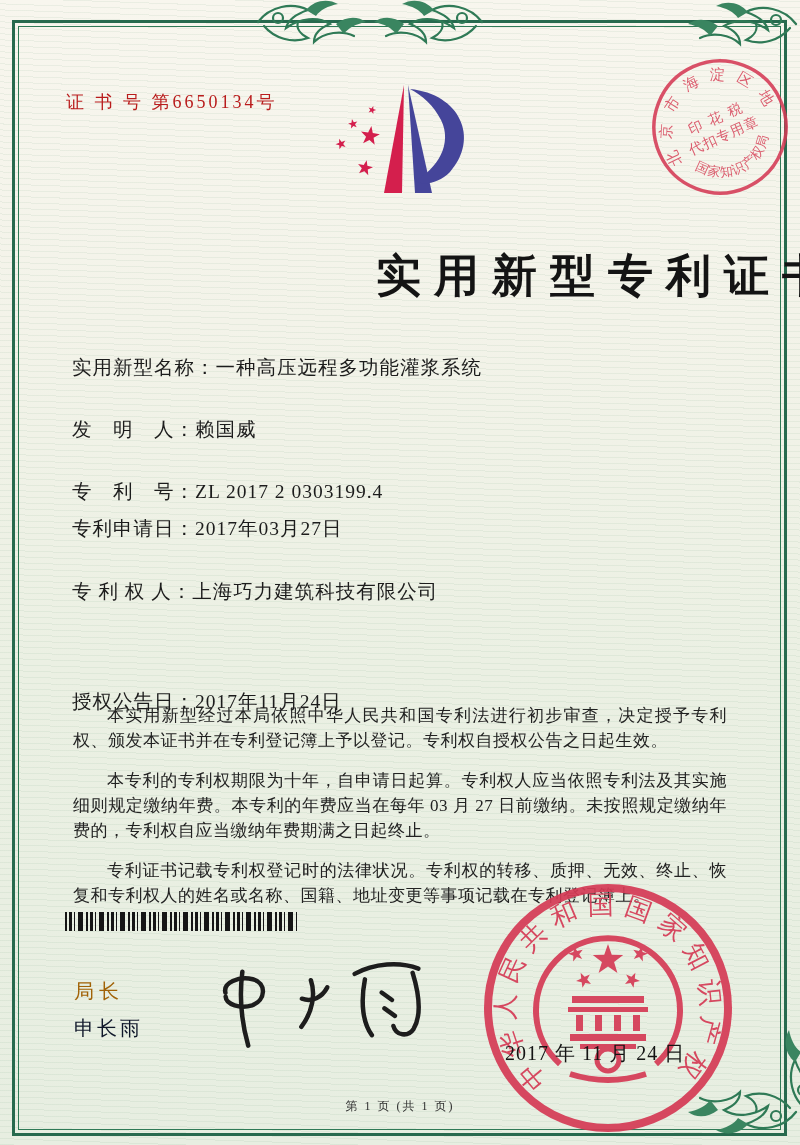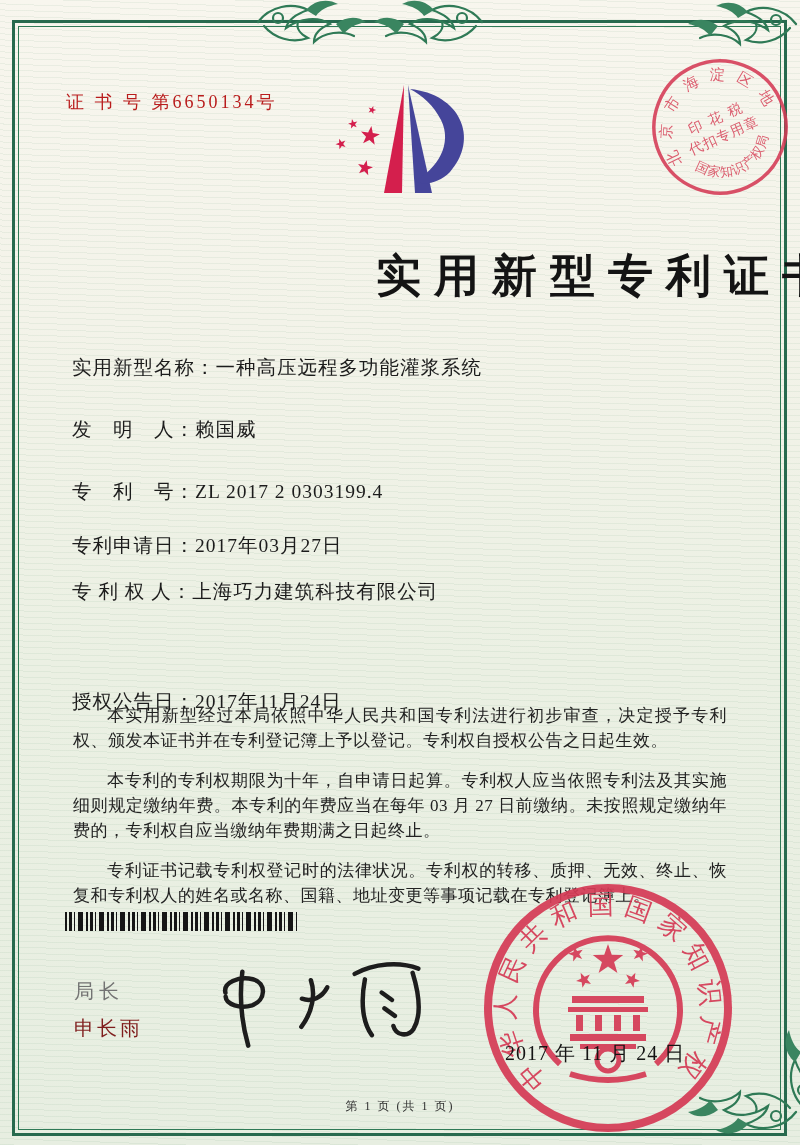--- a/index.html
+++ b/index.html
@@ -13,29 +13,29 @@
     background:repeating-linear-gradient(2deg,rgba(110,160,125,0.10) 0 1px,rgba(255,255,255,0) 1px 6px);
   }
   .frame-outer{position:absolute;left:12px;top:20px;right:13px;bottom:9px;border:3px solid #276a4e;}
   .frame-inner{position:absolute;inset:3px;border:1px solid #2f7a56;}
   .orn{fill:none;stroke:#2f7a56;stroke-width:2.2;stroke-linecap:round;}
   .ornf{fill:#3a8560;stroke:none;}
   .cert-no{position:absolute;left:66px;top:90px;font-size:18px;letter-spacing:3px;color:#b91c1c;}
   .page-title{position:absolute;left:0;top:216px;width:100%;text-align:right;
     font-size:45px;font-weight:600;letter-spacing:13px;color:#141414;padding-left:40px;}
   .field{position:absolute;left:72px;font-size:19.5px;color:#1c1c1c;letter-spacing:1px;white-space:nowrap;margin-top:16px;}
-  .f0{top:338px}.f1{top:400px}.f2{top:462px}.f3{top:516px}.f4{top:562px}.f5{top:672px}
+  .f0{top:338px}.f1{top:400px}.f2{top:462px}.f3{top:499px}.f4{top:562px}.f5{top:672px}
   .body-text{position:absolute;left:58px;top:688px;width:684px;font-size:17px;line-height:25px;
     text-align:justify;color:#222;}
   .body-text p{margin:15px;text-indent:2em;letter-spacing:0.5px;}
   .barcode{position:absolute;left:65px;top:912px;width:232px;height:19px;
     background:repeating-linear-gradient(90deg,#161616 0 2px,transparent 2px 4px,#161616 4px 7px,
       transparent 7px 9px,#161616 9px 10px,transparent 10px 13px,#161616 13px 18px,transparent 18px 21px);}
-  .director-title{position:absolute;left:74px;top:978px;font-size:20px;letter-spacing:5px;color:#737373;}
-  .director-name{position:absolute;left:74px;top:1015px;font-size:20px;letter-spacing:3px;color:#7f1d1d;}
+  .director-title{position:absolute;left:74px;top:978px;font-size:20px;letter-spacing:5px;color:#a16207;}
+  .director-name{position:absolute;left:74px;top:1015px;font-size:20px;letter-spacing:3px;color:#0f172a;}
   .signature{position:absolute;left:210px;top:952px;transform:rotate(-3deg);}
   .sig-stroke{fill:none;stroke:#1d1d1d;stroke-width:4.5;stroke-linecap:round;stroke-linejoin:round;}
   .logo{position:absolute;left:320px;top:80px;}
   .tax-stamp{position:absolute;left:645px;top:52px;transform:rotate(-24deg);opacity:0.88;}
   .stamp-text{fill:#d8495e;font-family:"Liberation Serif",serif;}
   .seal{position:absolute;left:468px;top:868px;opacity:0.92;}
   .seal-red{fill:#d53a55;}
   .seal-stroke{fill:none;stroke:#d53a55;}
   .seal-date{position:absolute;left:505px;top:1040px;font-size:20px;color:#141414;letter-spacing:1px;}
   .page-footer{position:absolute;left:0;top:1098px;width:100%;text-align:center;

